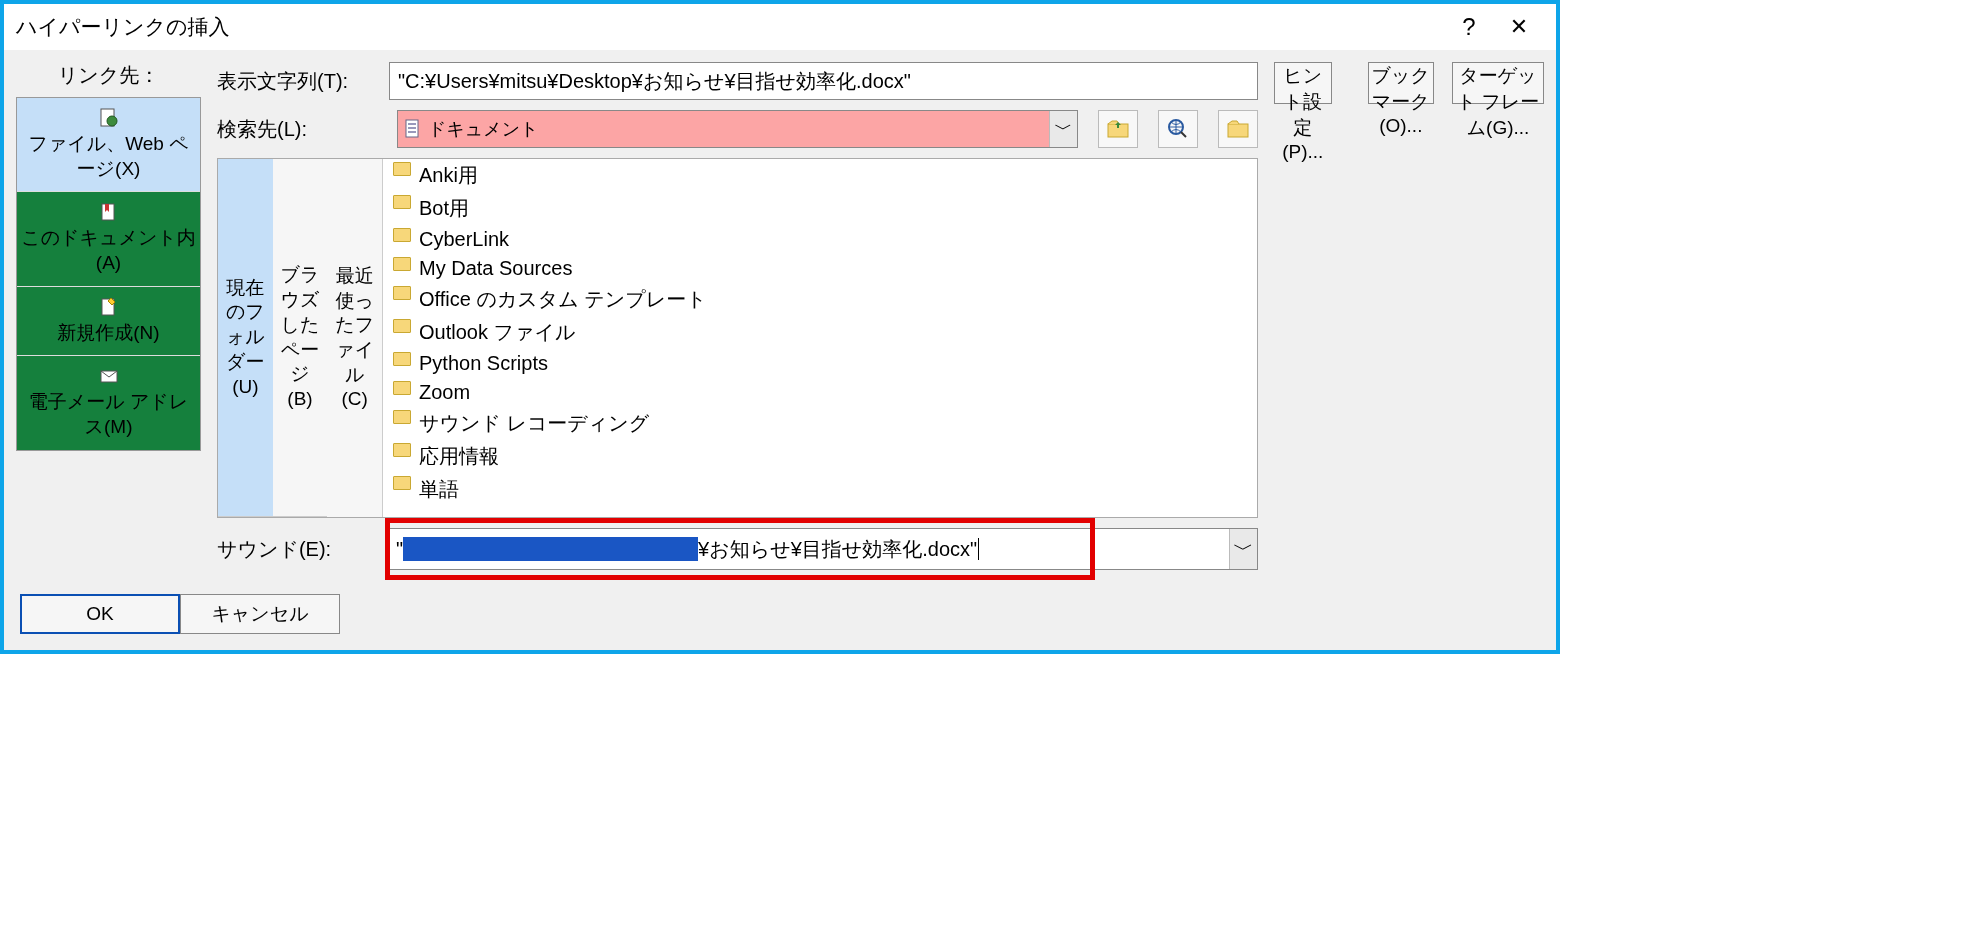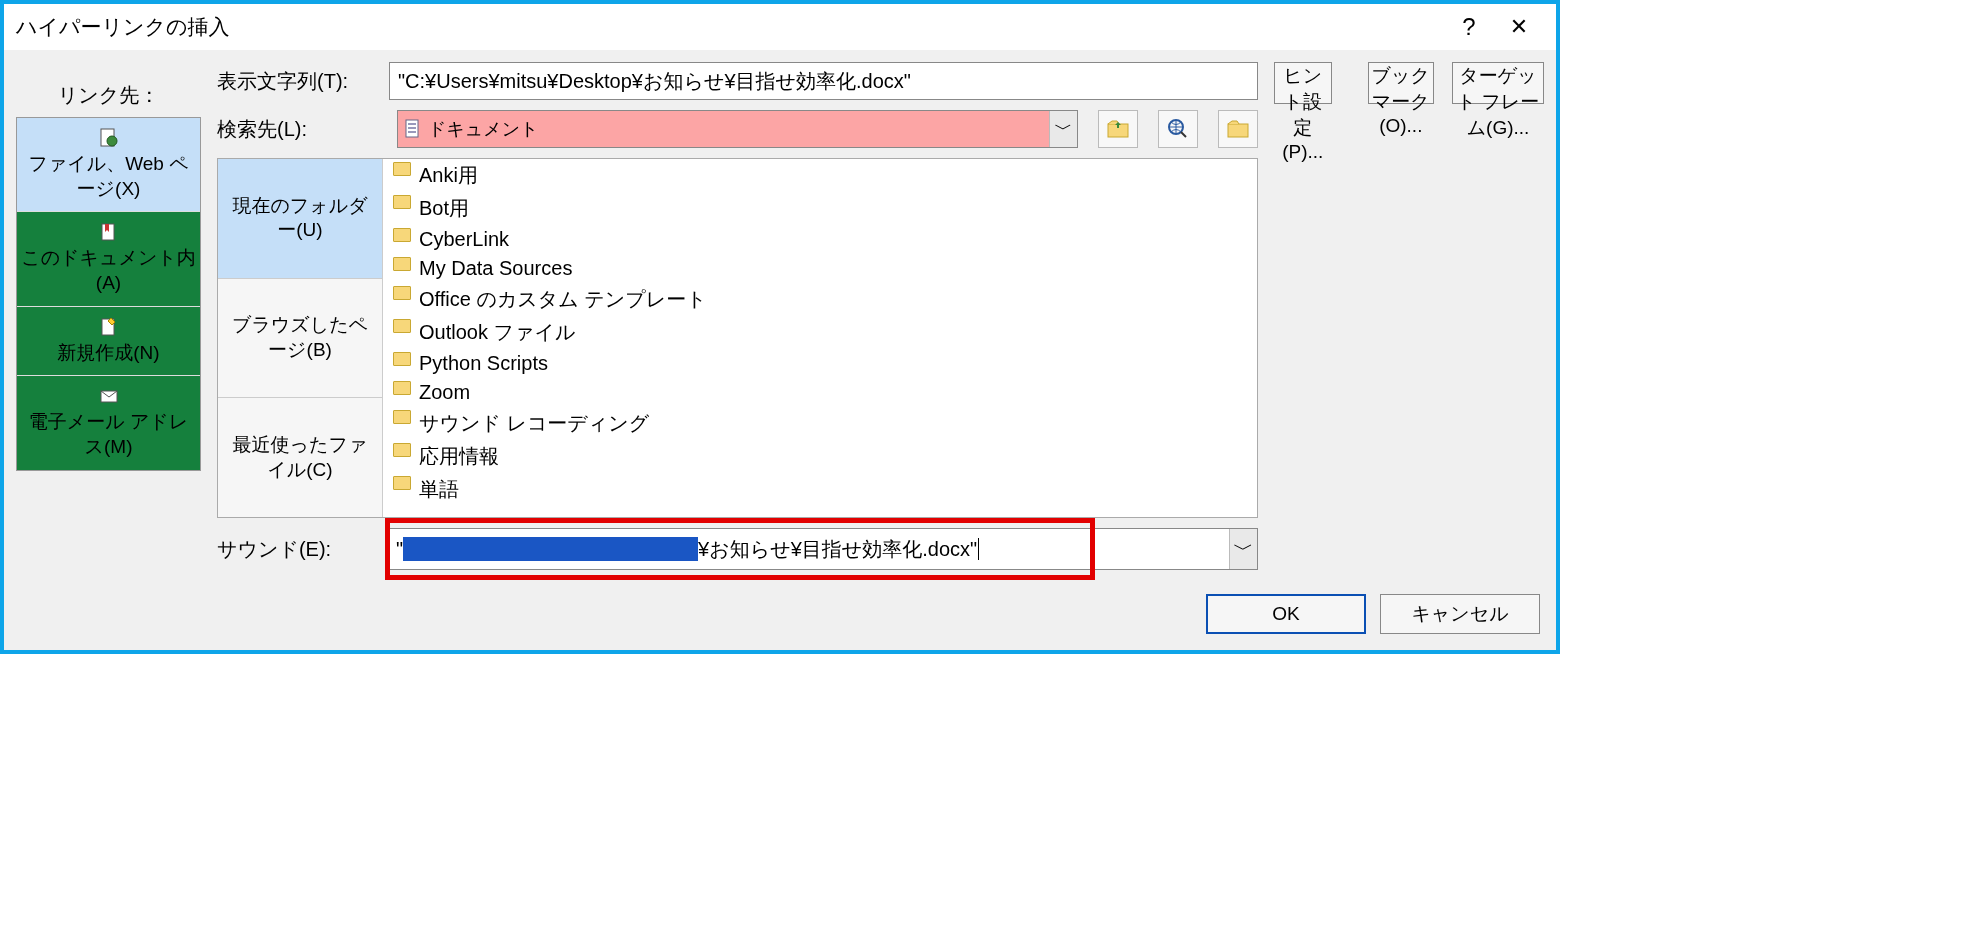--- a/index.html
+++ b/index.html
@@ -7,56 +7,56 @@
     .dialog { width: 1560px; border: 4px solid #0ea5e9; background: #f0f0f0; position: relative; margin: 0; }
     
     .titlebar { display: flex; align-items: center; height: 46px; padding: 0 12px; background: #fff; }
     .titlebar .title { flex: 1; font-size: 21px; }
     .titlebar .ctrl { width: 50px; text-align: center; font-size: 24px; cursor: pointer; user-select: none; }
     .titlebar .close { font-size: 22px; }
     
     .body { display: flex; padding: 12px; gap: 16px; }
     
     .left-col { width: 185px; }
-    .left-label { text-align: center; font-size: 20px; margin-bottom: 8px; margin-top: 20px; }
+    .left-label { text-align: center; font-size: 20px; margin-bottom: 8px; }
     .link-to-box { border: 1px solid #999; background: #15803d; display: flex; flex-direction: column; }
     .lt-item { text-align: center; padding: 10px 4px; cursor: pointer; border-bottom: 1px solid #ddd; font-size: 19px; line-height: 1.3; }
     .lt-item:last-child { border-bottom: none; }
     .lt-item.selected { background: #c5dff8; }
     .lt-icon { display: block; margin: 0 auto 4px auto; width: 20px; height: 20px; }
     
     .mid-col { flex: 1; display: flex; flex-direction: column; gap: 10px; }
     .row { display: flex; align-items: center; gap: 12px; }
     .row-label { width: 160px; font-size: 20px; }
     .text-input { flex: 1; height: 38px; border: 1px solid #888; background: #fff; padding: 0 8px; font-size: 20px; font-family: inherit; }
 
     .lookin-row { display: flex; align-items: center; gap: 20px; }
     .lookin-combo { flex: 1; display: flex; align-items: center; height: 38px; border: 1px solid #888; background: #fca5a5; padding: 0 6px; gap: 6px; }
     .lookin-combo .drop { width: 28px; height: 100%; display:flex; align-items:center; justify-content:center; background:#e9e9e9; border-left:1px solid #bbb; cursor:pointer; margin-right:-6px; }
     .toolbar-btn { width: 40px; height: 38px; border: 1px solid #bbb; background: #f8f8f8; display: flex; align-items:center; justify-content:center; cursor:pointer; }
     
     .browse-area { display: flex; height: 360px; border: 1px solid #aaa; }
-    .browse-tabs { width: 165px; display: flex; flex-direction: column; background: #f6f6f6; border-right: 1px solid #ccc; }
+    .browse-tabs { width: 165px; display: flex; flex-direction: row; background: #f6f6f6; border-right: 1px solid #ccc; }
     .bt-item { flex: 1; display: flex; align-items: center; justify-content: center; text-align: center; font-size: 19px; line-height: 1.3; padding: 6px; cursor:pointer; border-bottom: 1px solid #ccc; }
     .bt-item:last-child{ border-bottom:none; }
     .bt-item.selected { background: #c5dff8; }
     .file-list { flex: 1; background: #fff; overflow-y: scroll; position: relative; }
     .file-item { display: flex; gap: 8px; padding: 3px 10px; font-size: 20px; cursor:pointer; }
     .folder-ic { width: 18px; height: 14px; background: #f7d77a; border: 1px solid #c9a832; border-radius: 1px; display:inline-block; }
     
     .address-row { display: flex; align-items: center; gap: 12px; position: relative; }
     .address-combo { flex: 1; display:flex; align-items:center; height: 42px; border: 1px solid #888; background:#fff; padding:0 6px; font-size:20px; }
     .address-combo .drop { width: 28px; height: 100%; display:flex; align-items:center; justify-content:center; background:#e9e9e9; border-left:1px solid #bbb; cursor:pointer; margin-right:-6px; }
     .address-combo .sel { background:#1a56c4; color:#fff; display:inline-block; width:295px; height:24px; }
     .red-box { position:absolute; left:168px; top:-10px; width:710px; height:62px; border:5px solid #e20000; pointer-events:none; }
     
     .right-col { width: 270px; display:flex; flex-direction:row; gap: 18px; }
     .btn { height: 42px; border: 1px solid #888; background: #f6f6f6; font-size: 19px; cursor:pointer; font-family: inherit; }
     
-    .footer { display: flex; justify-content: flex-end; gap: 14px; padding: 12px 16px 16px; }
+    .footer { display: flex; padding: 12px 16px 16px; }
     .footer .btn { width: 160px; height: 40px; }
     .btn-ok { border: 2px solid #0a4fb3; }
     svg { display:block; }
   </style>
 </head>
 <body>
 
 <div class="dialog">
 
   <div class="titlebar">

